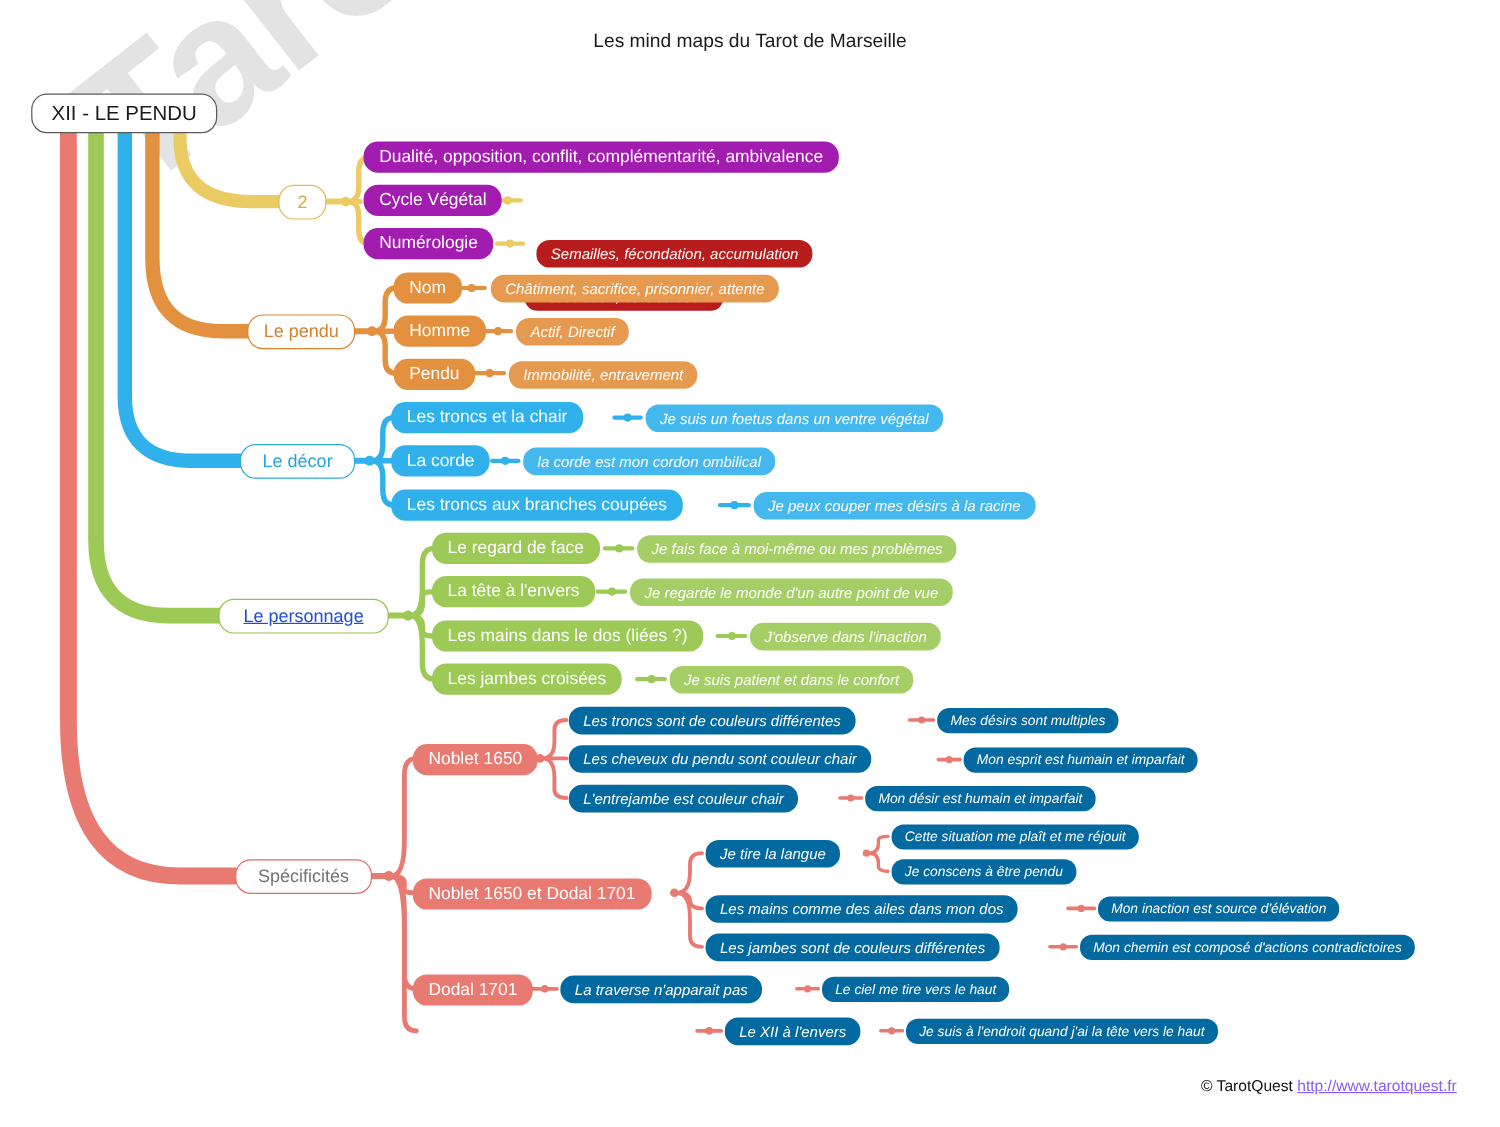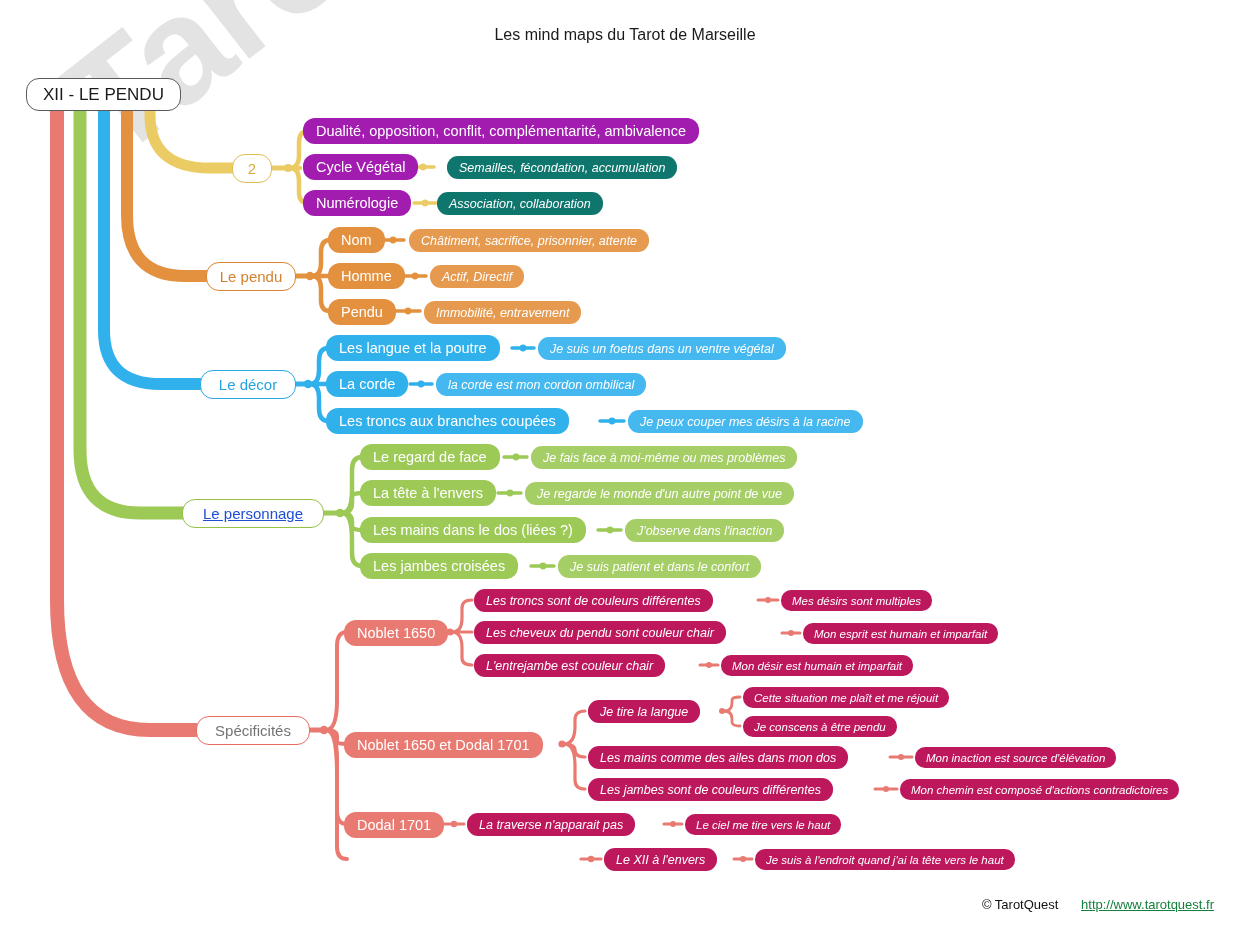--- a/index.html
+++ b/index.html
@@ -16,49 +16,49 @@
     transform:rotate(-38deg);transform-origin:0 0;}
 
   
   #links{position:absolute;left:0;top:0;width:1250px;height:939px;z-index:1;}
 
   
   .page-title{position:absolute;left:0;top:26px;width:1250px;text-align:center;
     font-size:16px;color:#1a1a1a;z-index:5;}
   .footer{position:absolute;right:36px;top:897px;font-size:13px;color:#111;z-index:5;
     white-space:nowrap;}
-  .footer .lnk{color:#15803d;margin-left:19px;}
+  .footer .lnk{color:#8b5cf6;margin-left:0;}
 
   
   .node{position:absolute;z-index:3;box-sizing:border-box;
         display:flex;align-items:center;white-space:nowrap;}
 
   .root{background:#ffffff;border:1.6px solid #5a5a5a;border-radius:13px;
         color:#1a1a1a;font-size:17px;padding:0 16px;height:33px;}
 
   .lvl1{background:#ffffff;border-radius:13px;border-width:1.6px;border-style:solid;
         font-size:15px;padding:0 14px;height:29px;justify-content:center;}
 
   .lvl2{border-radius:12px;color:#ffffff;font-size:14.5px;padding:0 13px;height:26px;}
   .lvl3{border-radius:11px;color:#ffffff;font-size:12.5px;font-style:italic;
         padding:0 12px;height:23px;}
   .lvl4{border-radius:10px;color:#ffffff;font-size:11.5px;font-style:italic;
         padding:0 11px;height:21px;}
 
   
   .c-yellow{background:#a21caf;}
-  .c-yellow-l{background:#0f766e;}
+  .c-yellow-l{background:#b91c1c;margin-top:44px;}
   .c-orange{background:#e3913f;}
   .c-orange-l{background:#e69a50;}
   .c-blue{background:#31b1ec;}
   .c-blue-l{background:#45b8ef;}
   .c-green{background:#9dc957;}
   .c-green-l{background:#a6ce66;}
   .c-red{background:#e97a72;}
-  .c-red-l{background:#be185d;}
+  .c-red-l{background:#0369a1;}
 
   
   .o-yellow{border-color:#e0bd51;color:#d4ad3d;}
   .o-orange{border-color:#dd8431;color:#d4812f;}
   .o-blue{border-color:#2aa9e4;color:#27a3de;}
   .o-green{border-color:#93c247;color:#1d4ed8;text-decoration:underline;}
   .o-red{border-color:#e56b62;color:#737373;}
 </style>
 </head>
 <body>
@@ -185,21 +185,21 @@
 
   <div class="node lvl2 c-orange" style="left:328px;top:227px;">Nom</div>
   <div class="node lvl3 c-orange-l" style="left:409px;top:229px;">Châtiment, sacrifice, prisonnier, attente</div>
   <div class="node lvl2 c-orange" style="left:328px;top:263px;">Homme</div>
   <div class="node lvl3 c-orange-l" style="left:430px;top:265px;">Actif, Directif</div>
   <div class="node lvl2 c-orange" style="left:328px;top:299px;">Pendu</div>
   <div class="node lvl3 c-orange-l" style="left:424px;top:301px;">Immobilité, entravement</div>
 
   <div class="node lvl1 o-blue" style="left:200px;top:370px;width:96px;">Le décor</div>
 
-  <div class="node lvl2 c-blue" style="left:326px;top:335px;">Les langue et la poutre</div>
+  <div class="node lvl2 c-blue" style="left:326px;top:335px;">Les troncs et la chair</div>
   <div class="node lvl3 c-blue-l" style="left:538px;top:337px;">Je suis un foetus dans un ventre végétal</div>
   <div class="node lvl2 c-blue" style="left:326px;top:371px;">La corde</div>
   <div class="node lvl3 c-blue-l" style="left:436px;top:373px;">la corde est mon cordon ombilical</div>
   <div class="node lvl2 c-blue" style="left:326px;top:408px;">Les troncs aux branches coupées</div>
   <div class="node lvl3 c-blue-l" style="left:628px;top:410px;">Je peux couper mes désirs à la racine</div>
 
   <div class="node lvl1 o-green" style="left:182px;top:499px;width:142px;">Le personnage</div>
 
   <div class="node lvl2 c-green" style="left:360px;top:444px;">Le regard de face</div>
   <div class="node lvl3 c-green-l" style="left:531px;top:446px;">Je fais face à moi-même ou mes problèmes</div>

